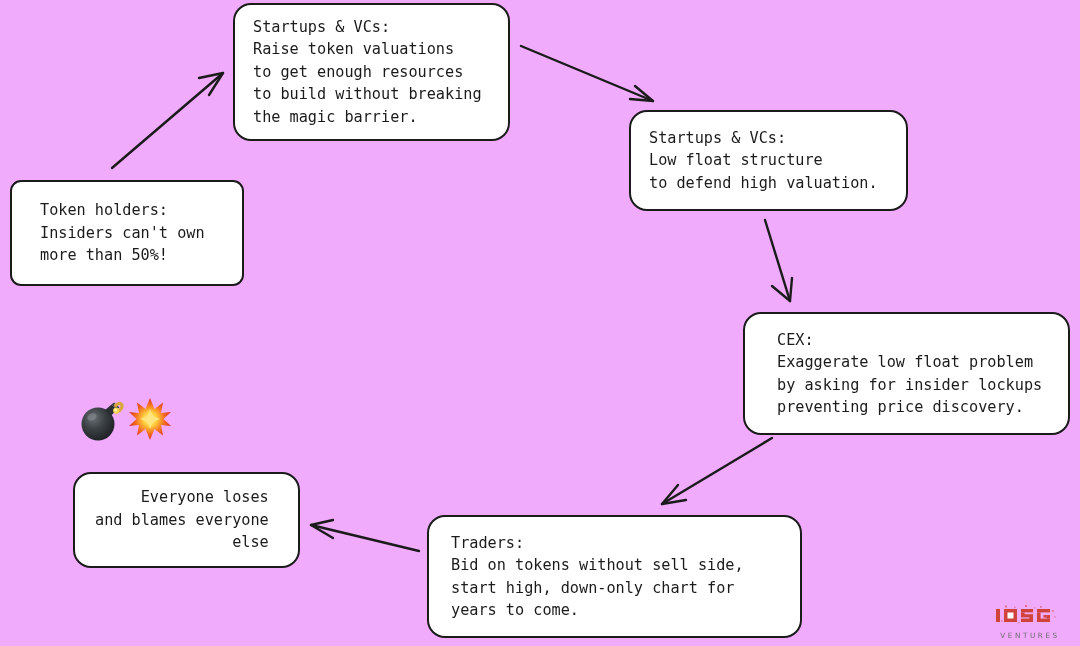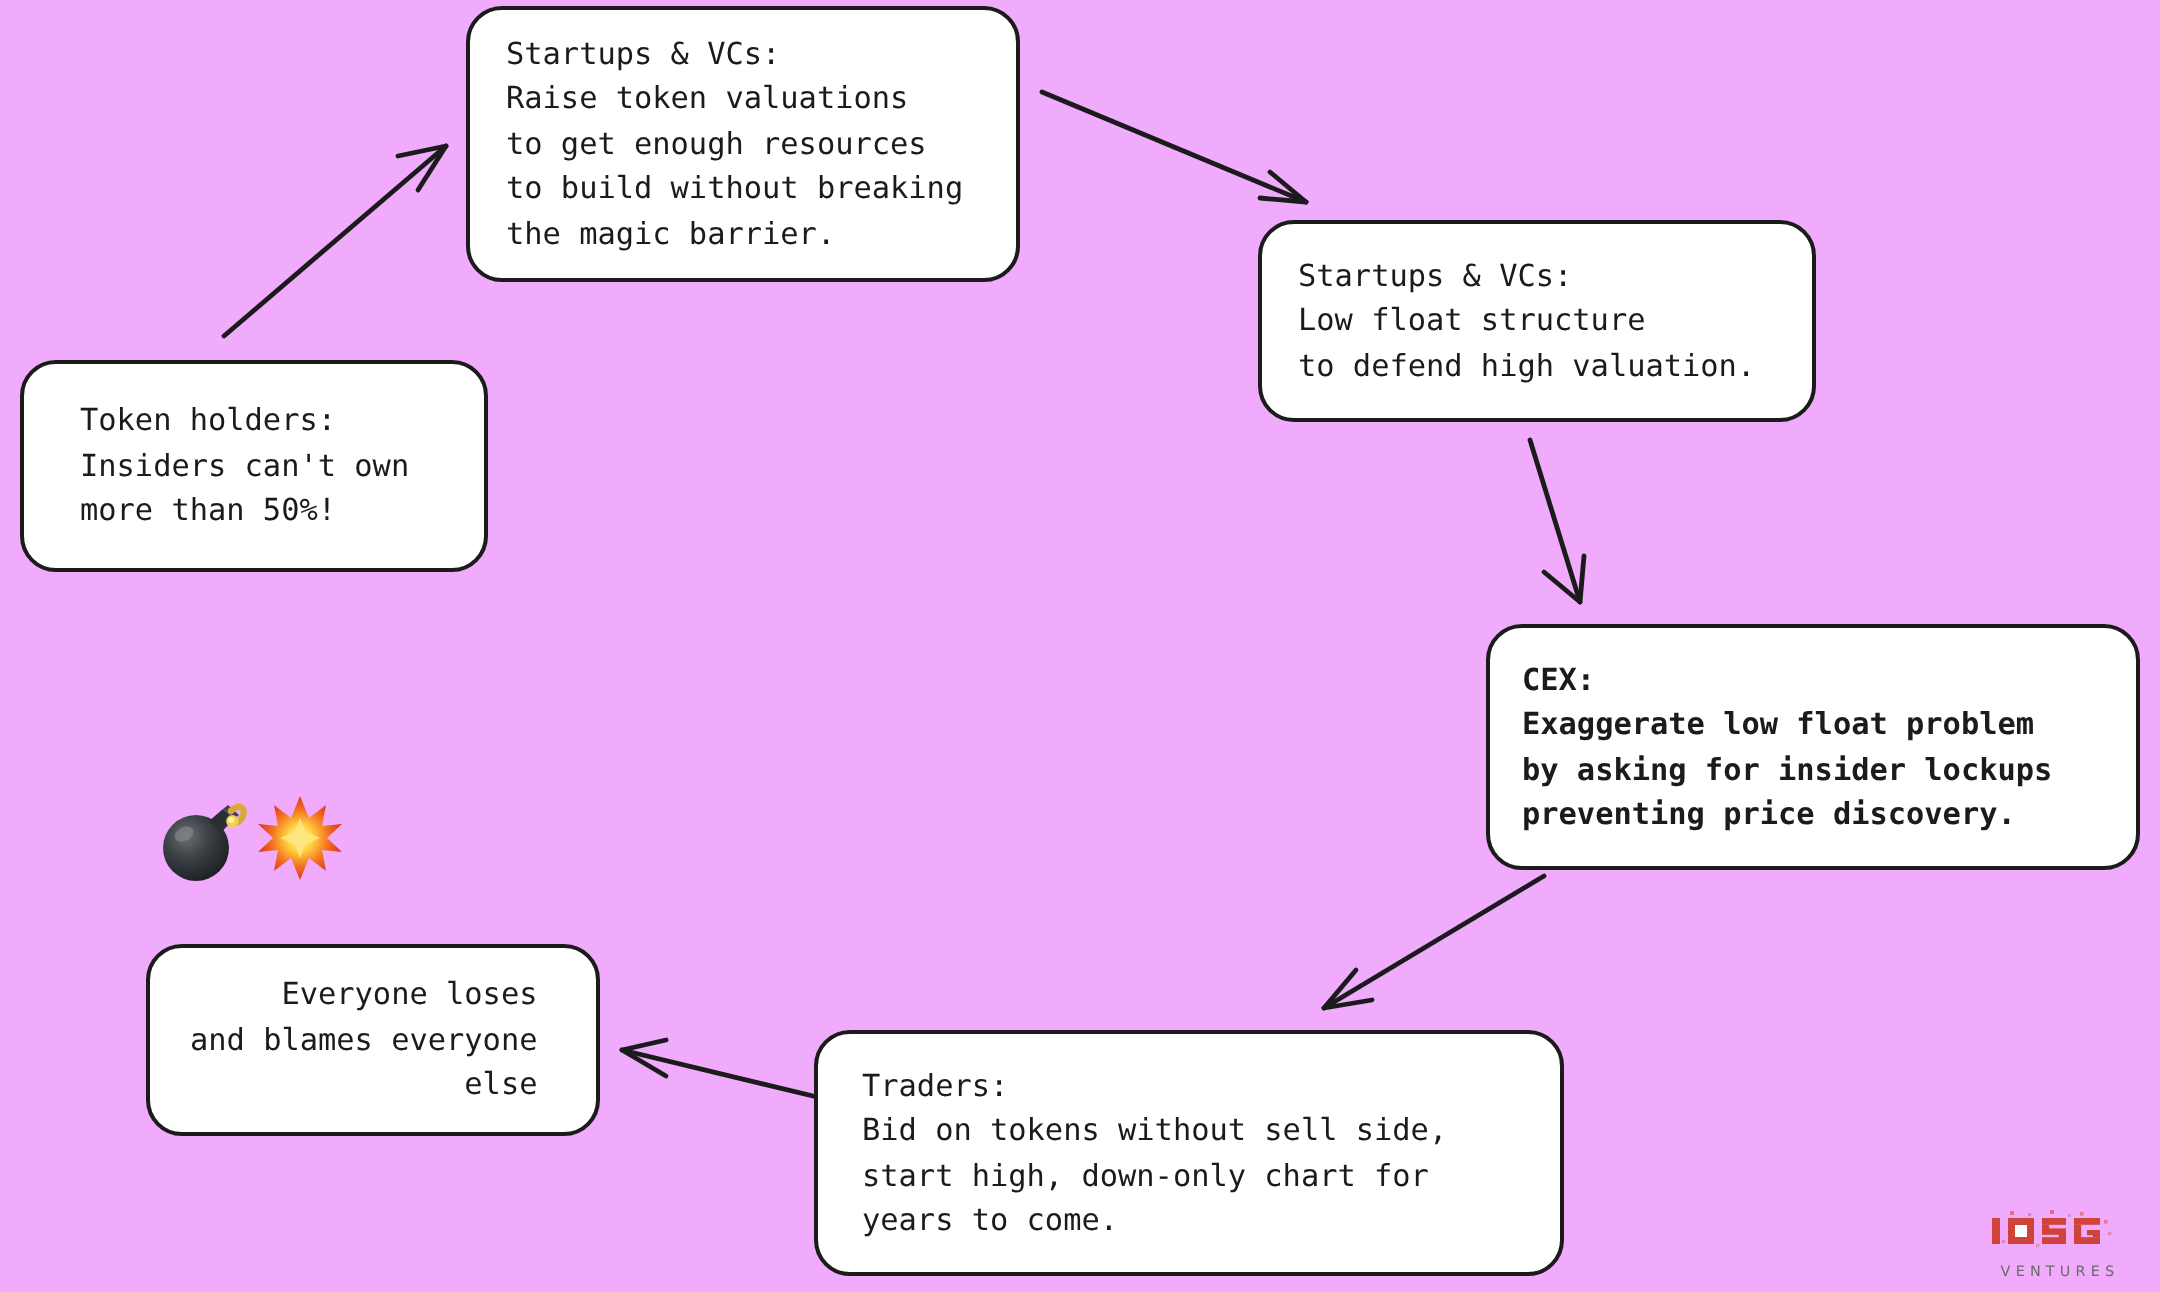--- a/index.html
+++ b/index.html
@@ -41,27 +41,27 @@
     font-size: 15.2px;
     line-height: 22.4px;
     color: #1b1b1b;
     white-space: pre;
     letter-spacing: 0px;
     padding-left: 18px;
     padding-right: 10px;
   }
   
   #node-startups-raise { left: 233px; top: 3px;   width: 277px; height: 138px; }
-  #node-token-holders  { left: 10px;  top: 180px; width: 234px; height: 106px; }
+  #node-token-holders  { left: 10px;  top: 180px; width: 234px; height: 106px; border-radius: 11px; }
   #node-low-float      { left: 629px; top: 110px; width: 279px; height: 101px; }
   #node-cex            { left: 743px; top: 312px; width: 327px; height: 123px; }
-  #node-traders        { left: 407px; top: 515px; width: 375px; height: 123px; }
+  #node-traders        { left: 427px; top: 515px; width: 375px; height: 123px; }
   #node-everyone-loses { left: 73px;  top: 472px; width: 227px; height: 96px; }
 
-  #node-cex .node-text { padding-left: 16px; font-weight: bold; }
+  #node-cex .node-text { padding-left: 32px; }
   #node-traders .node-text { padding-left: 22px; }
   #node-everyone-loses .node-text { padding-left: 20px; text-align: right; }
   #node-token-holders .node-text { padding-left: 28px; }
   #node-low-float .node-text { padding-left: 18px; }
 
   .emoji-group {
     position: absolute;
     left: 78px;
     top: 396px;
     display: flex;

